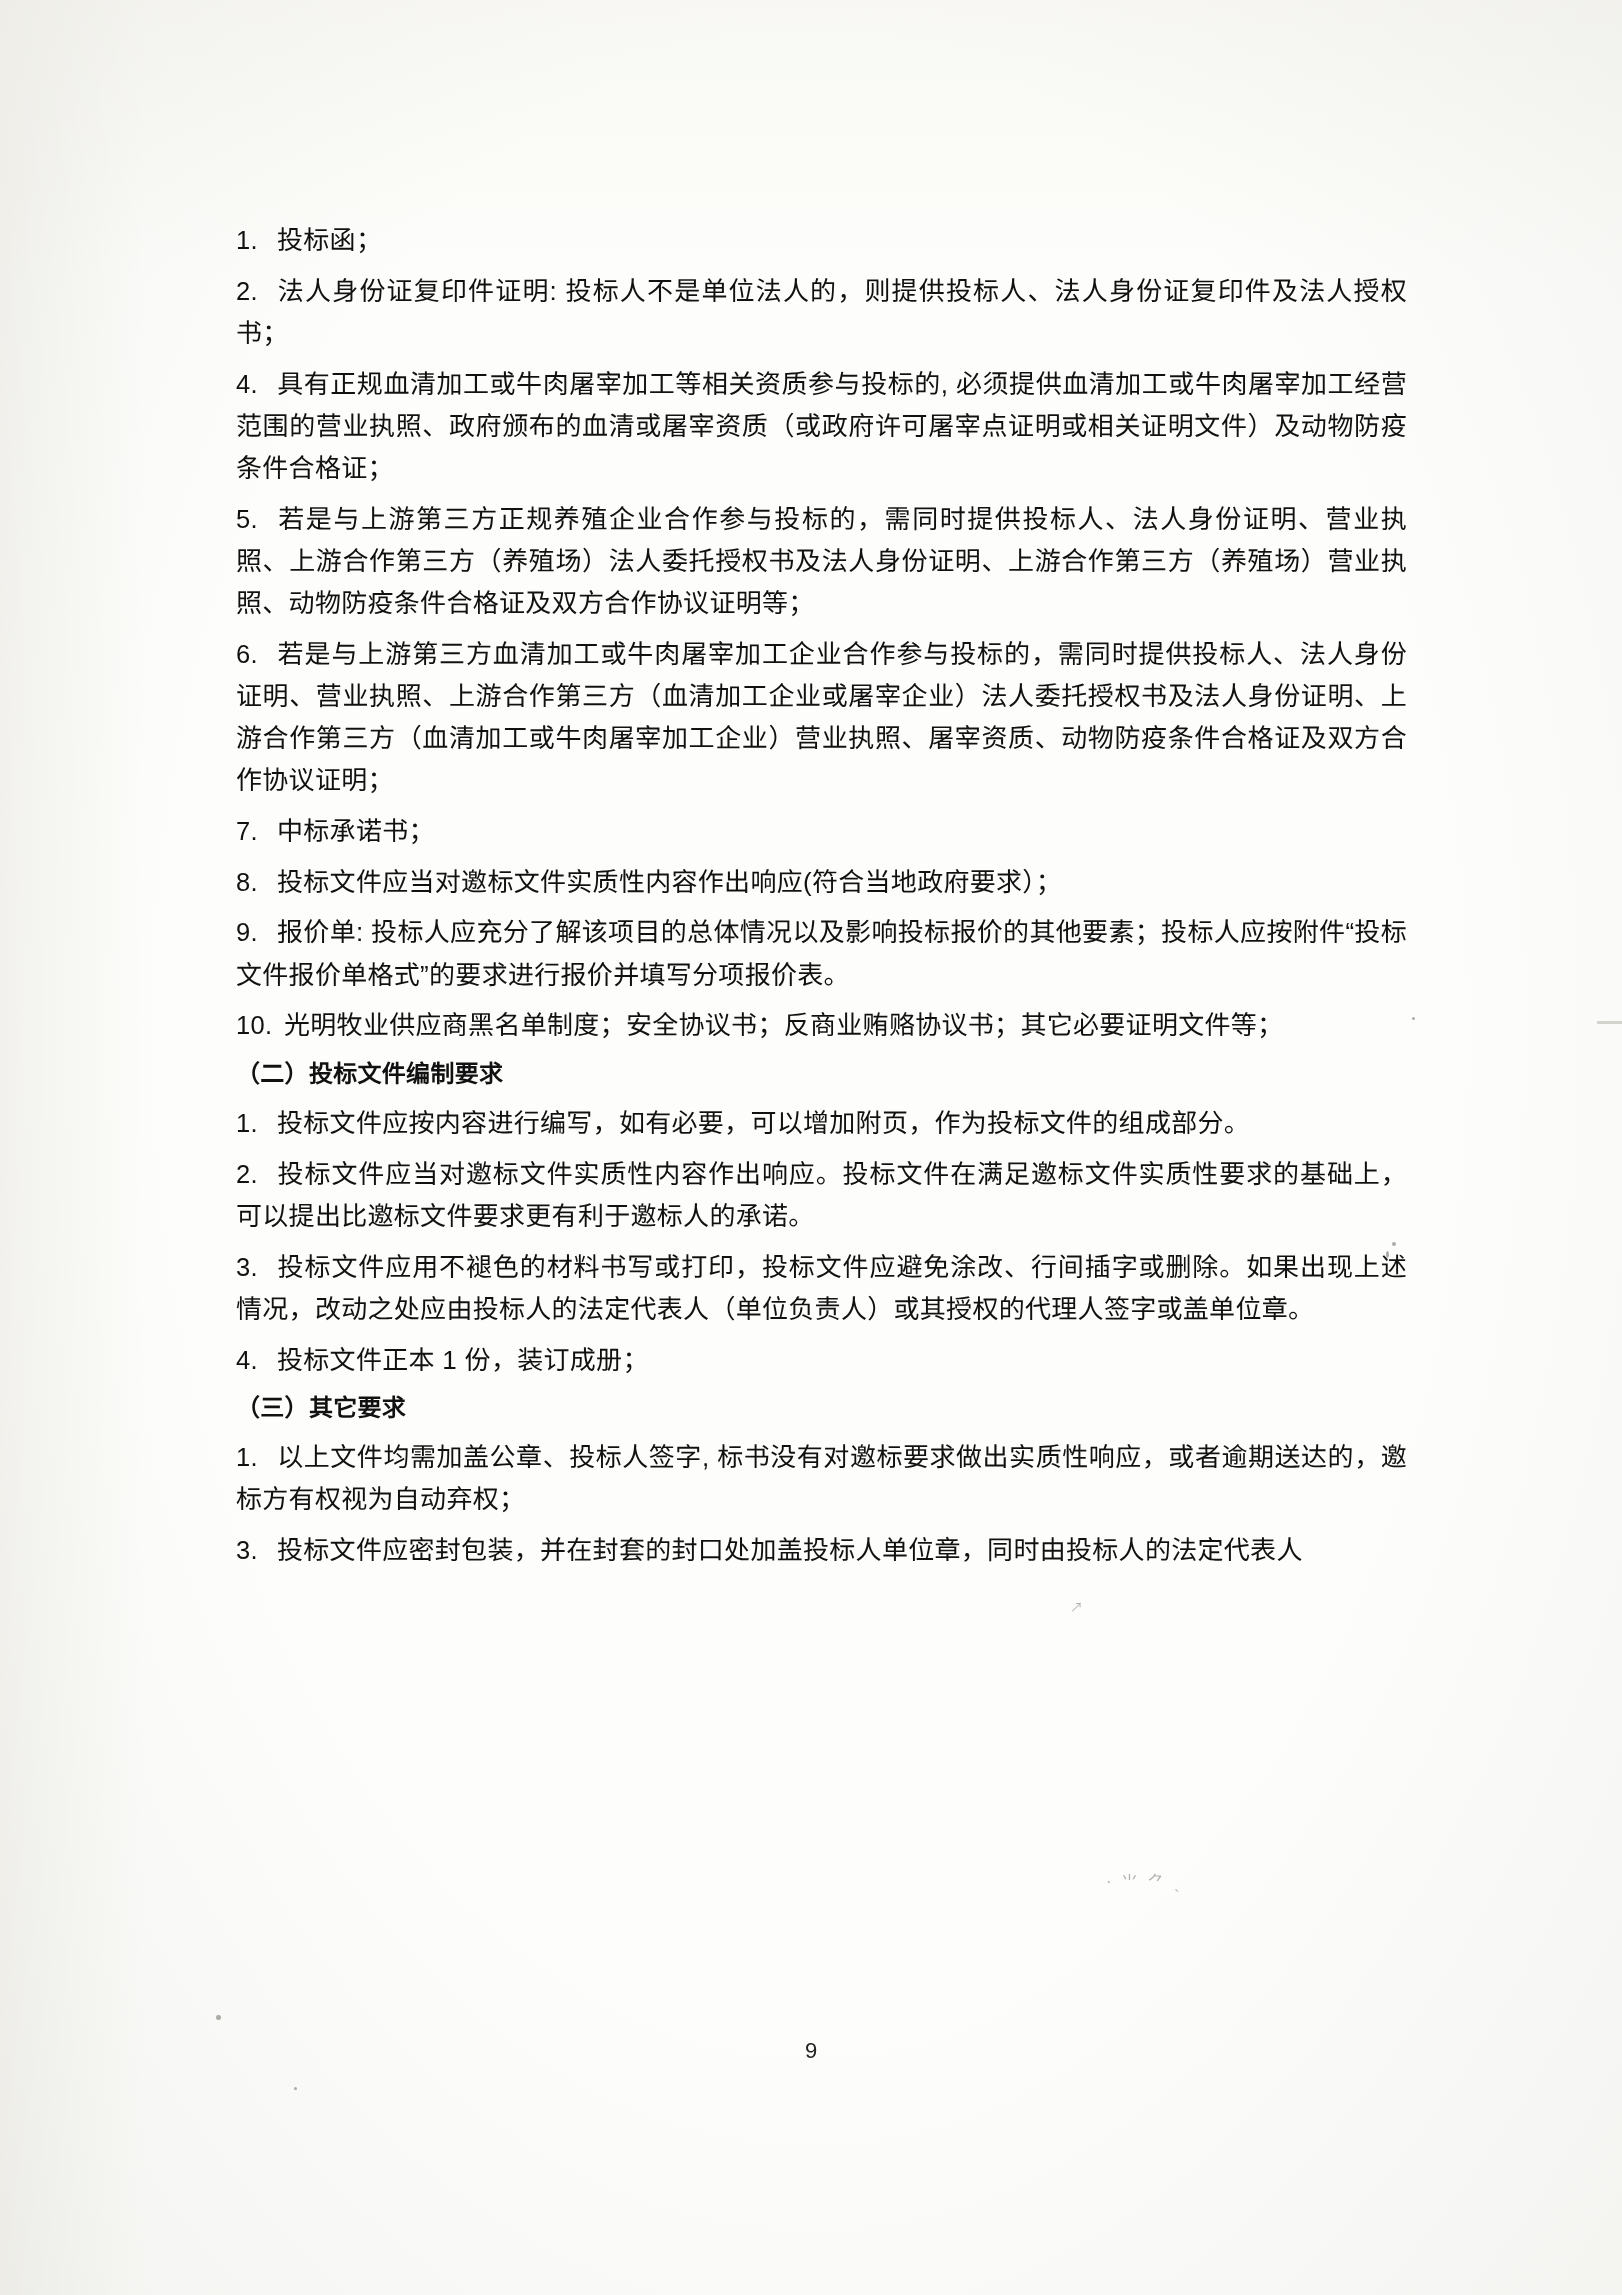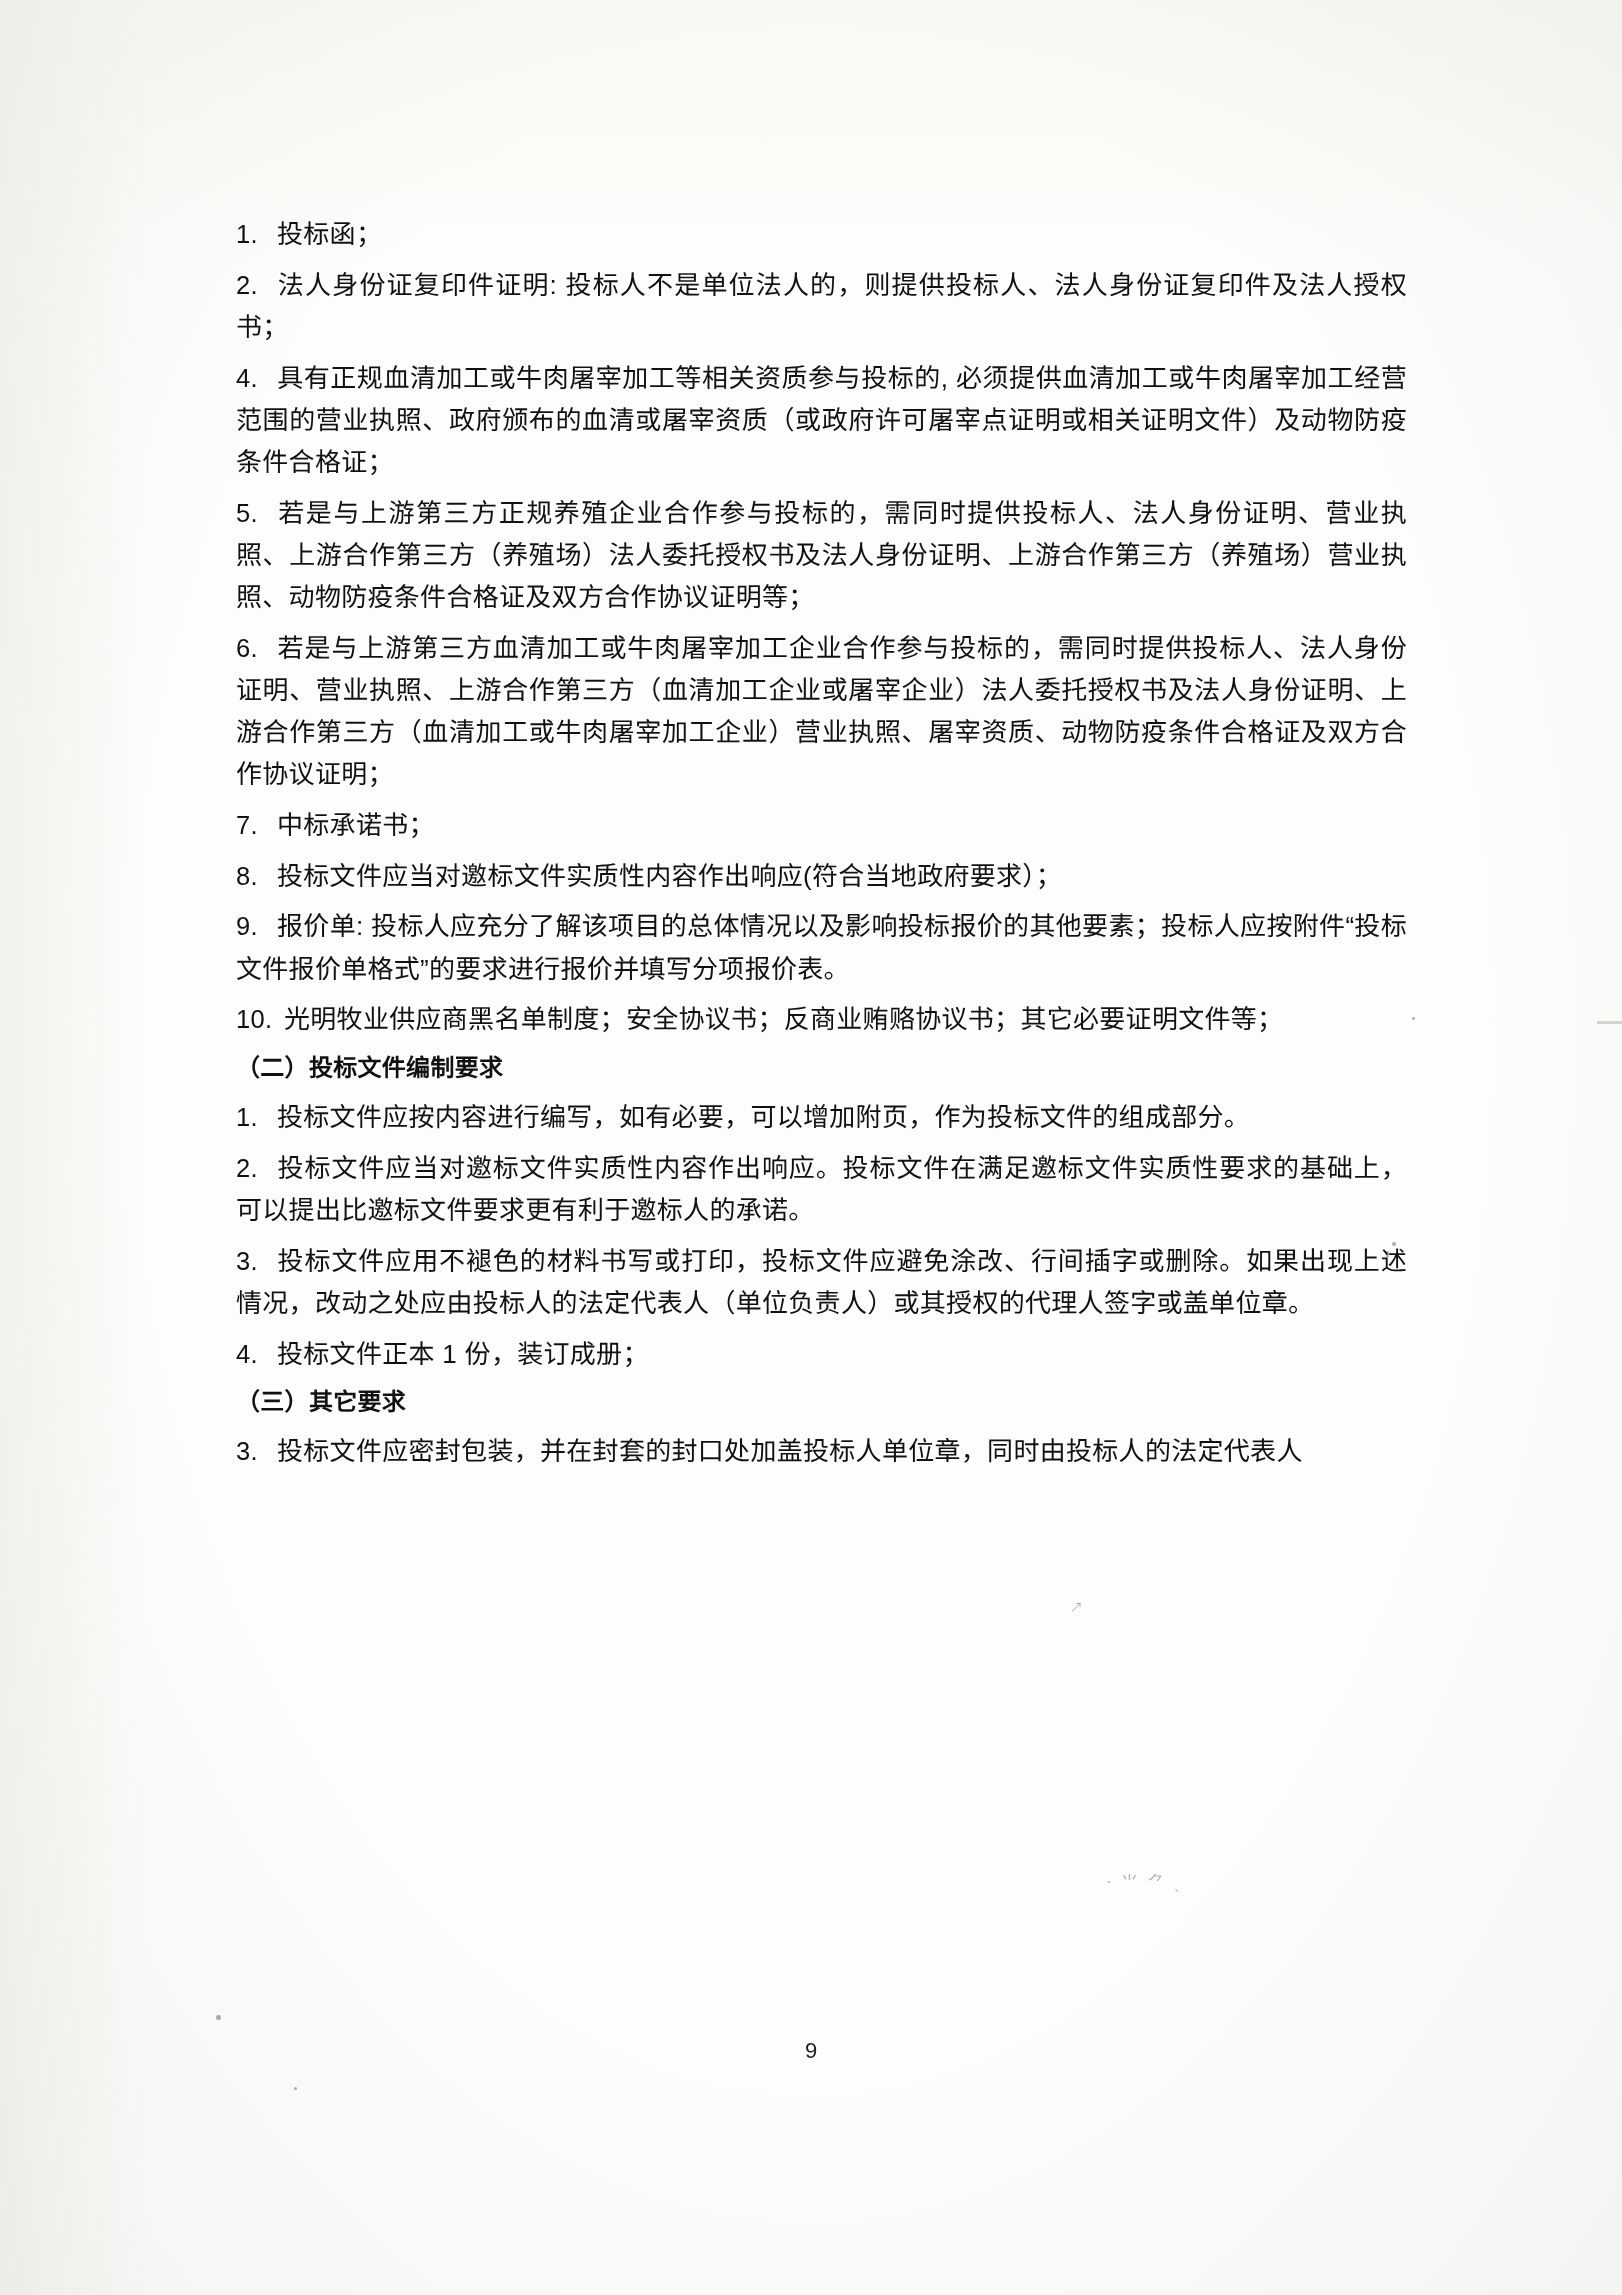--- a/index.html
+++ b/index.html
@@ -24,21 +24,21 @@
     inset: 0;
     background:
       radial-gradient(ellipse at 50% 45%, rgba(255,255,255,0) 55%, rgba(120,120,110,0.07) 100%),
       linear-gradient(180deg, rgba(245,244,238,0.55) 0%, rgba(255,255,255,0) 12%),
       linear-gradient(90deg, rgba(240,239,233,0.6) 0%, rgba(255,255,255,0) 9%);
     pointer-events: none;
   }
   .content {
     position: absolute;
     left: 236px;
-    top: 213px;
+    top: 219px;
     width: 1171px;
   }
   .para {
     position: relative;
     font-size: 26px;
     line-height: 1.62;
     letter-spacing: 0.3px;
     margin: 0 0 8.5px 0;
     text-align: justify;
     text-justify: inter-ideograph;
@@ -145,20 +145,23 @@
     </p>
     <p class="para">
       <span class="num">3.</span><span>投标文件应用不褪色的材料书写或打印，投标文件应避免涂改、行间插字或删除。如果出现上述情况，改动之处应由投标人的法定代表人（单位负责人）或其授权的代理人签字或盖单位章。</span>
     </p>
     <p class="para">
       <span class="num">4.</span><span>投标文件正本 1 份，装订成册；</span>
     </p>
 
     <p class="heading">（三）其它要求</p>
     <p class="para">
+      <span class="num">1.</span><span>以上文件均需加盖公章、投标人签字, 标书没有对邀标要求做出实质性响应，或者逾期送达的，邀标方有权视为自动弃权；</span>
+    </p>
+    <p class="para">
       <span class="num">3.</span><span>投标文件应密封包装，并在封套的封口处加盖投标人单位章，同时由投标人的法定代表人</span>
     </p>
 
   </div>
 
   <div class="pagenum">9</div>
 
 </div>
 
 

